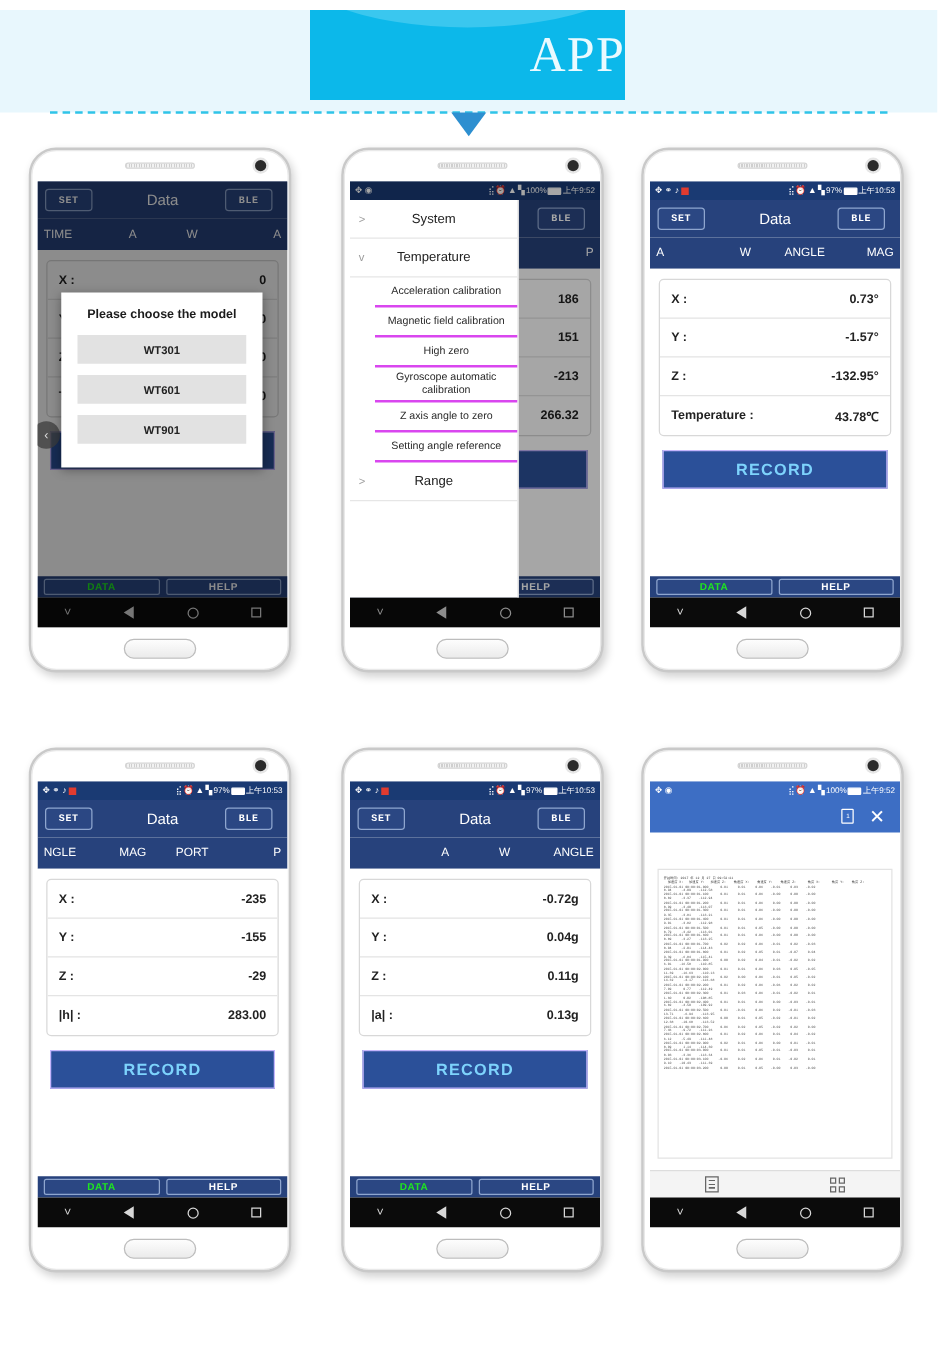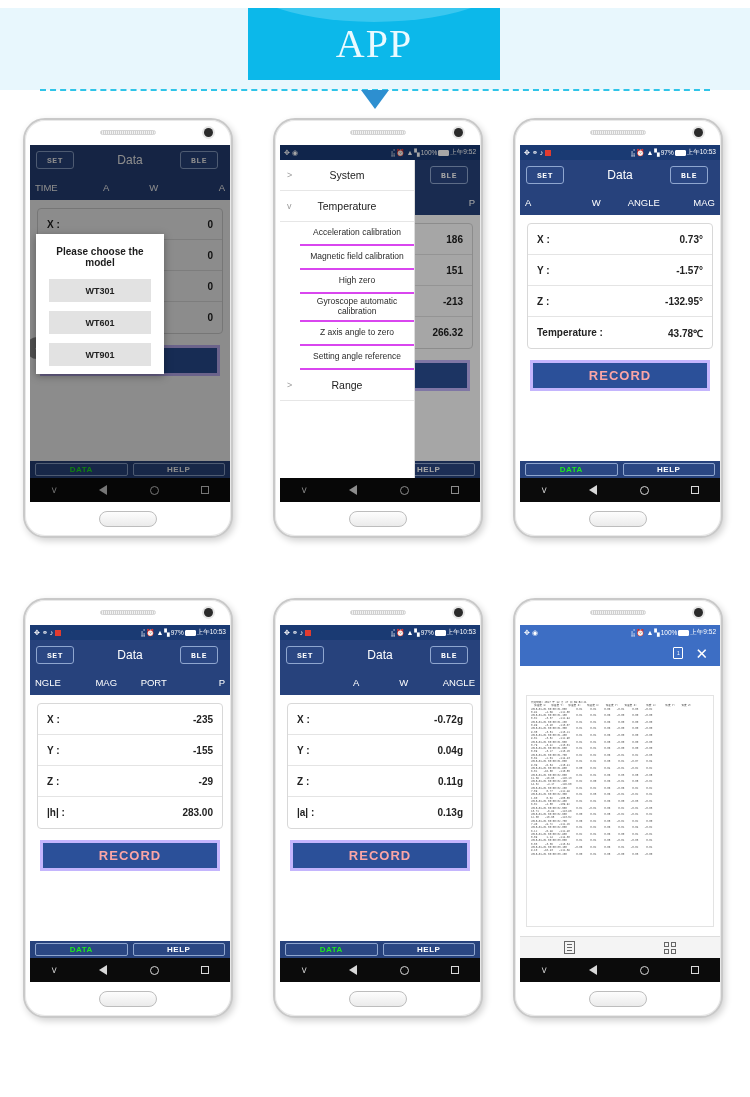--- a/index.html
+++ b/index.html
@@ -12,21 +12,21 @@
   .page { position: relative; width: 750px; height: 1097px; background:#fff; }
 
   
   .banner-strip {
     position:absolute; left:0; top:8px; width:750px; height:82px;
     background:#e8f7fd;
   }
   .banner-box {
     position:absolute; left:248px; top:8px; width:252px; height:72px;
     background:#0cb8ea;
-    display:flex; align-items:center; justify-content:center;
+    display:flex; align-items:center; justify-content:flex-end;
     overflow:hidden;
   }
   .banner-box::before{
     content:""; position:absolute; left:-10%; top:-46px; width:120%; height:60px;
     background:#3ac7ef; border-radius:0 0 50% 50%/0 0 100% 100%;
   }
   .banner-title{
     position:relative; color:#eafaff; font-family:"Liberation Serif", serif;
     font-size:40px; letter-spacing:1px; line-height:1;
   }
@@ -115,23 +115,23 @@
   .drow{
     height:31px; display:flex; align-items:center; justify-content:space-between;
     padding:0 9px; border-bottom:1px solid #e4e4e4; font-size:10px; color:#222;
   }
   .drow:last-child{ border-bottom:none; }
   .drow .k{ font-weight:bold; }
   .drow .v{ font-weight:bold; }
 
   .recordbtn{
     margin:11px 10px 0 10px; height:31px; background:#2b5099;
-    color:#fca5a5; font-size:13px; font-weight:bold; letter-spacing:1px;
+    color:#7dd3fc; font-size:13px; font-weight:bold; letter-spacing:1px;
     display:flex; align-items:center; justify-content:center;
-    border:3px solid #c4b5fd;
+    border:1px solid #c4b5fd;
   }
 
   
   .bottombar{
     position:absolute; left:0; bottom:24px; width:100%; height:17px;
     background:#27427c; display:flex; align-items:center; gap:5px; padding:0 5px;
   }
   .bbtn{
     flex:1; height:13px; border:1px solid #8fa6cf; border-radius:2px;
     background:#2b4783; color:#fff; font-size:8px; font-weight:bold;
@@ -144,21 +144,21 @@
     color:#d8d8d8;
   }
   .nav-tri{ width:0;height:0;border-top:5px solid transparent;border-bottom:5px solid transparent;border-right:8px solid #d8d8d8;}
   .nav-cir{ width:9px;height:9px;border:1.4px solid #d8d8d8;border-radius:50%;}
   .nav-sq{ width:8px;height:8px;border:1.4px solid #d8d8d8;}
   .nav-chev{ font-size:10px;color:#d8d8d8;}
 
   
   .dim{ position:absolute; inset:0; background:rgba(0,0,0,0.45); }
   .modal{
-    position:absolute; left:6px; top:89px; width:128px; height:140px;
+    position:absolute; left:19px; top:89px; width:161px; height:140px;
     background:#fff; box-shadow:0 2px 8px rgba(0,0,0,.35);
     padding:12px 13px;
   }
   .modal .mtitle{ text-align:center; font-size:10px; font-weight:bold; color:#1c1c1c; margin-bottom:11px; }
   .mbtn{
     height:23px; margin-bottom:9px; background:#e2e2e2;
     display:flex; align-items:center; justify-content:center;
     font-size:9px; font-weight:bold; color:#222;
   }
   .backcircle{

